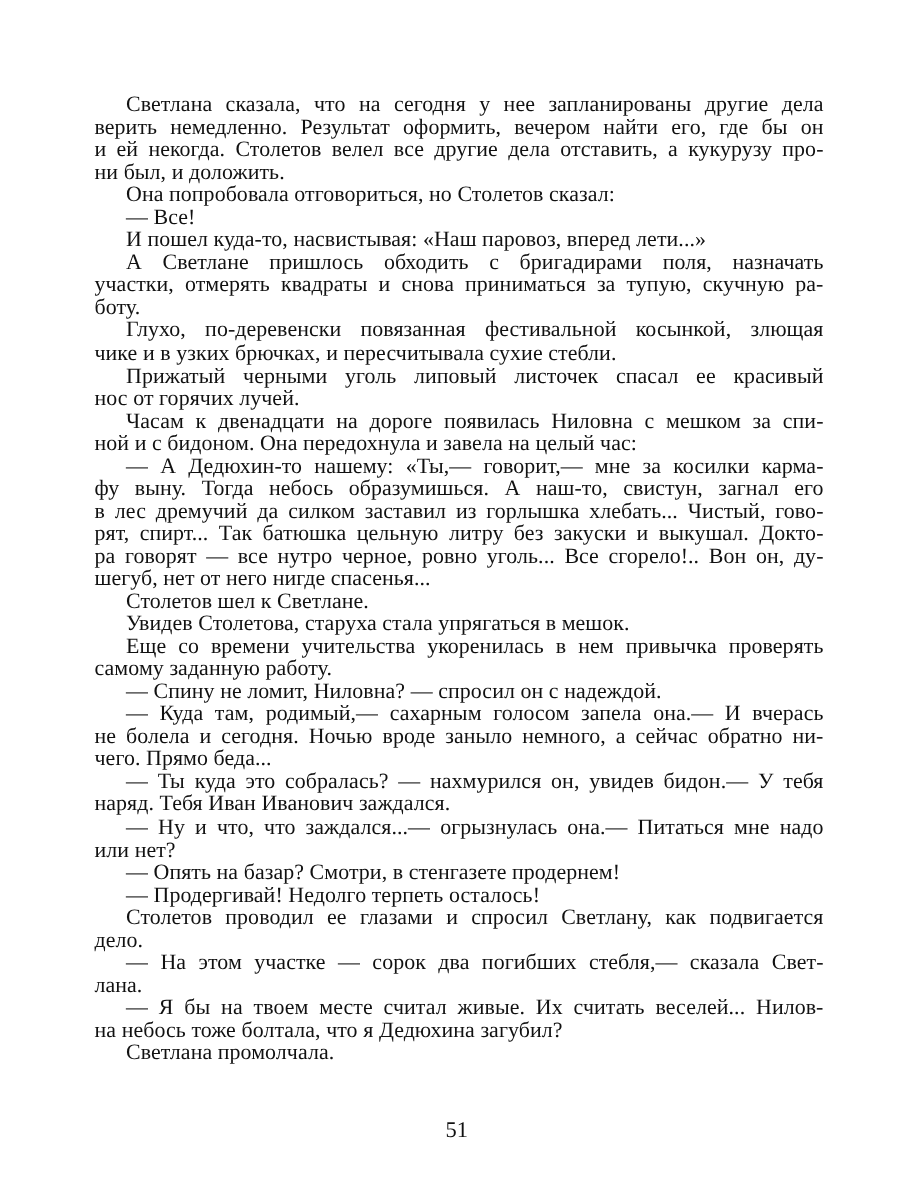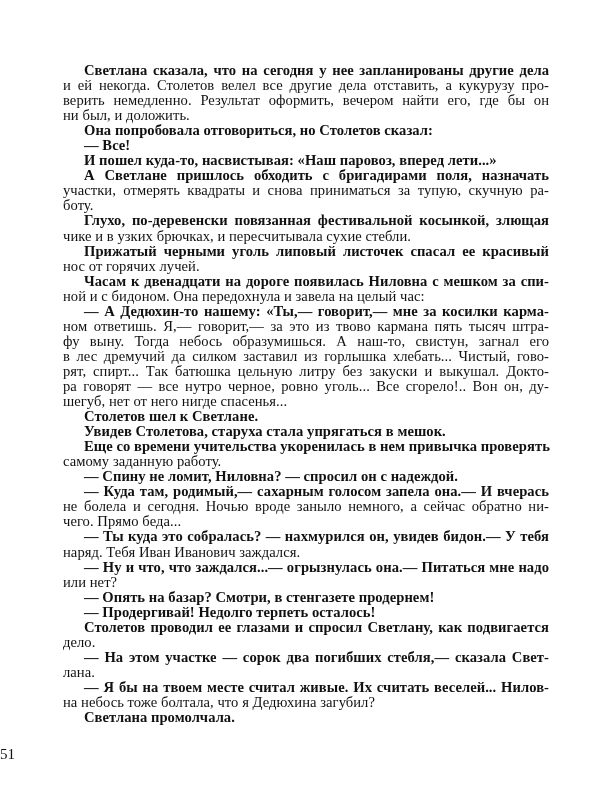--- a/index.html
+++ b/index.html
@@ -29,54 +29,52 @@
       white-space: nowrap;
       text-align: justify;
       text-align-last: justify;
       letter-spacing: 0.05px;
     }
     .line.last {
       text-align-last: left;
     }
     .line.indent {
       padding-left: 21px;
-      font-weight: bold;
     }
     .page-number {
       position: absolute;
       left: 0;
       width: 609px;
       top: 746px;
-      text-align: left;
+      text-align: center;
       font-size: 15px;
       line-height: 16px;
     }
   </style>
 </head>
 <body>
 
 <div class="page" id="page-body">
     <span class="line indent">Светлана сказала, что на сегодня у нее запланированы другие дела</span>
+    <span class="line">верить немедленно. Результат оформить, вечером найти его, где бы он</span>
     <span class="line">и ей некогда. Столетов велел все другие дела отставить, а кукурузу про-</span>
-    <span class="line">верить немедленно. Результат оформить, вечером найти его, где бы он</span>
     <span class="line last">ни был, и доложить.</span>
     <span class="line indent last">Она попробовала отговориться, но Столетов сказал:</span>
     <span class="line indent last">— Все!</span>
     <span class="line indent last">И пошел куда-то, насвистывая: «Наш паровоз, вперед лети...»</span>
     <span class="line indent">А Светлане пришлось обходить с бригадирами поля, назначать</span>
     <span class="line">участки, отмерять квадраты и снова приниматься за тупую, скучную ра-</span>
     <span class="line last">боту.</span>
     <span class="line indent">Глухо, по-деревенски повязанная фестивальной косынкой, злющая</span>
     <span class="line last">чике и в узких брючках, и пересчитывала сухие стебли.</span>
     <span class="line indent">Прижатый черными уголь липовый листочек спасал ее красивый</span>
     <span class="line last">нос от горячих лучей.</span>
     <span class="line indent">Часам к двенадцати на дороге появилась Ниловна с мешком за спи-</span>
     <span class="line last">ной и с бидоном. Она передохнула и завела на целый час:</span>
     <span class="line indent">— А Дедюхин-то нашему: «Ты,— говорит,— мне за косилки карма-</span>
-    <span class="line">ном ответишь. Я,— говорит,— за это из твово кармана пять тысяч штра-</span>
     <span class="line">фу выну. Тогда небось образумишься. А наш-то, свистун, загнал его</span>
     <span class="line">в лес дремучий да силком заставил из горлышка хлебать... Чистый, гово-</span>
     <span class="line">рят, спирт... Так батюшка цельную литру без закуски и выкушал. Докто-</span>
     <span class="line">ра говорят — все нутро черное, ровно уголь... Все сгорело!.. Вон он, ду-</span>
     <span class="line last">шегуб, нет от него нигде спасенья...</span>
     <span class="line indent last">Столетов шел к Светлане.</span>
     <span class="line indent last">Увидев Столетова, старуха стала упрягаться в мешок.</span>
     <span class="line indent">Еще со времени учительства укоренилась в нем привычка проверять</span>
     <span class="line last">самому заданную работу.</span>
     <span class="line indent last">— Спину не ломит, Ниловна? — спросил он с надеждой.</span>

